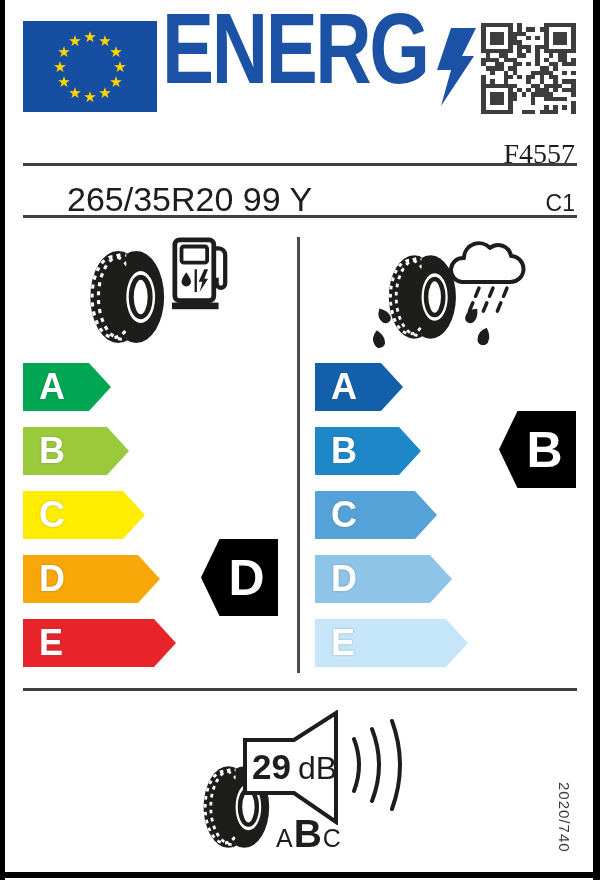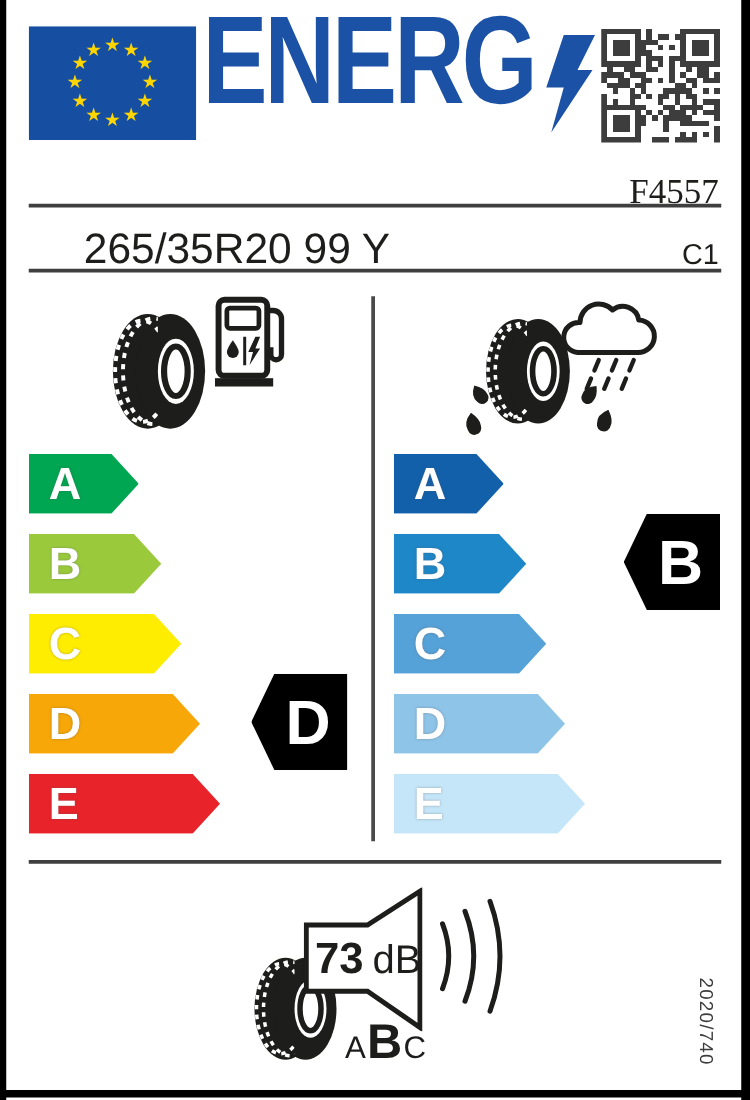--- a/index.html
+++ b/index.html
@@ -427,21 +427,21 @@
 
   <div class="hline hl3"></div>
 
   <svg class="icon" style="left:198px;top:757px;" width="80" height="100" viewBox="0 0 100 110">
       <use href="#sym-tire"></use>
     </svg>
   <svg class="icon" style="left:243px;top:710px;" width="95" height="115" viewBox="0 0 95 115">
     <path d="M2 30 H51 L93 3 V112 L51 83 H2 Z" fill="#fff" stroke="#1d1d1b" stroke-width="4" stroke-linejoin="miter"></path>
   </svg>
   <div class="db-text">
-    <span class="val">73</span>
+    <span class="val">29</span>
     <span class="unit">dB</span>
   </div>
   <svg class="icon" style="left:348px;top:717px;" width="60" height="96" viewBox="0 0 60 96">
     <g fill="none" stroke="#1d1d1b" stroke-width="4" stroke-linecap="round">
       <path d="M6 22 Q16 48 6 74"></path>
       <path d="M24 12 Q38 48 24 84"></path>
       <path d="M44 4 Q60 48 44 92"></path>
     </g>
   </svg>
   <div class="abc">

